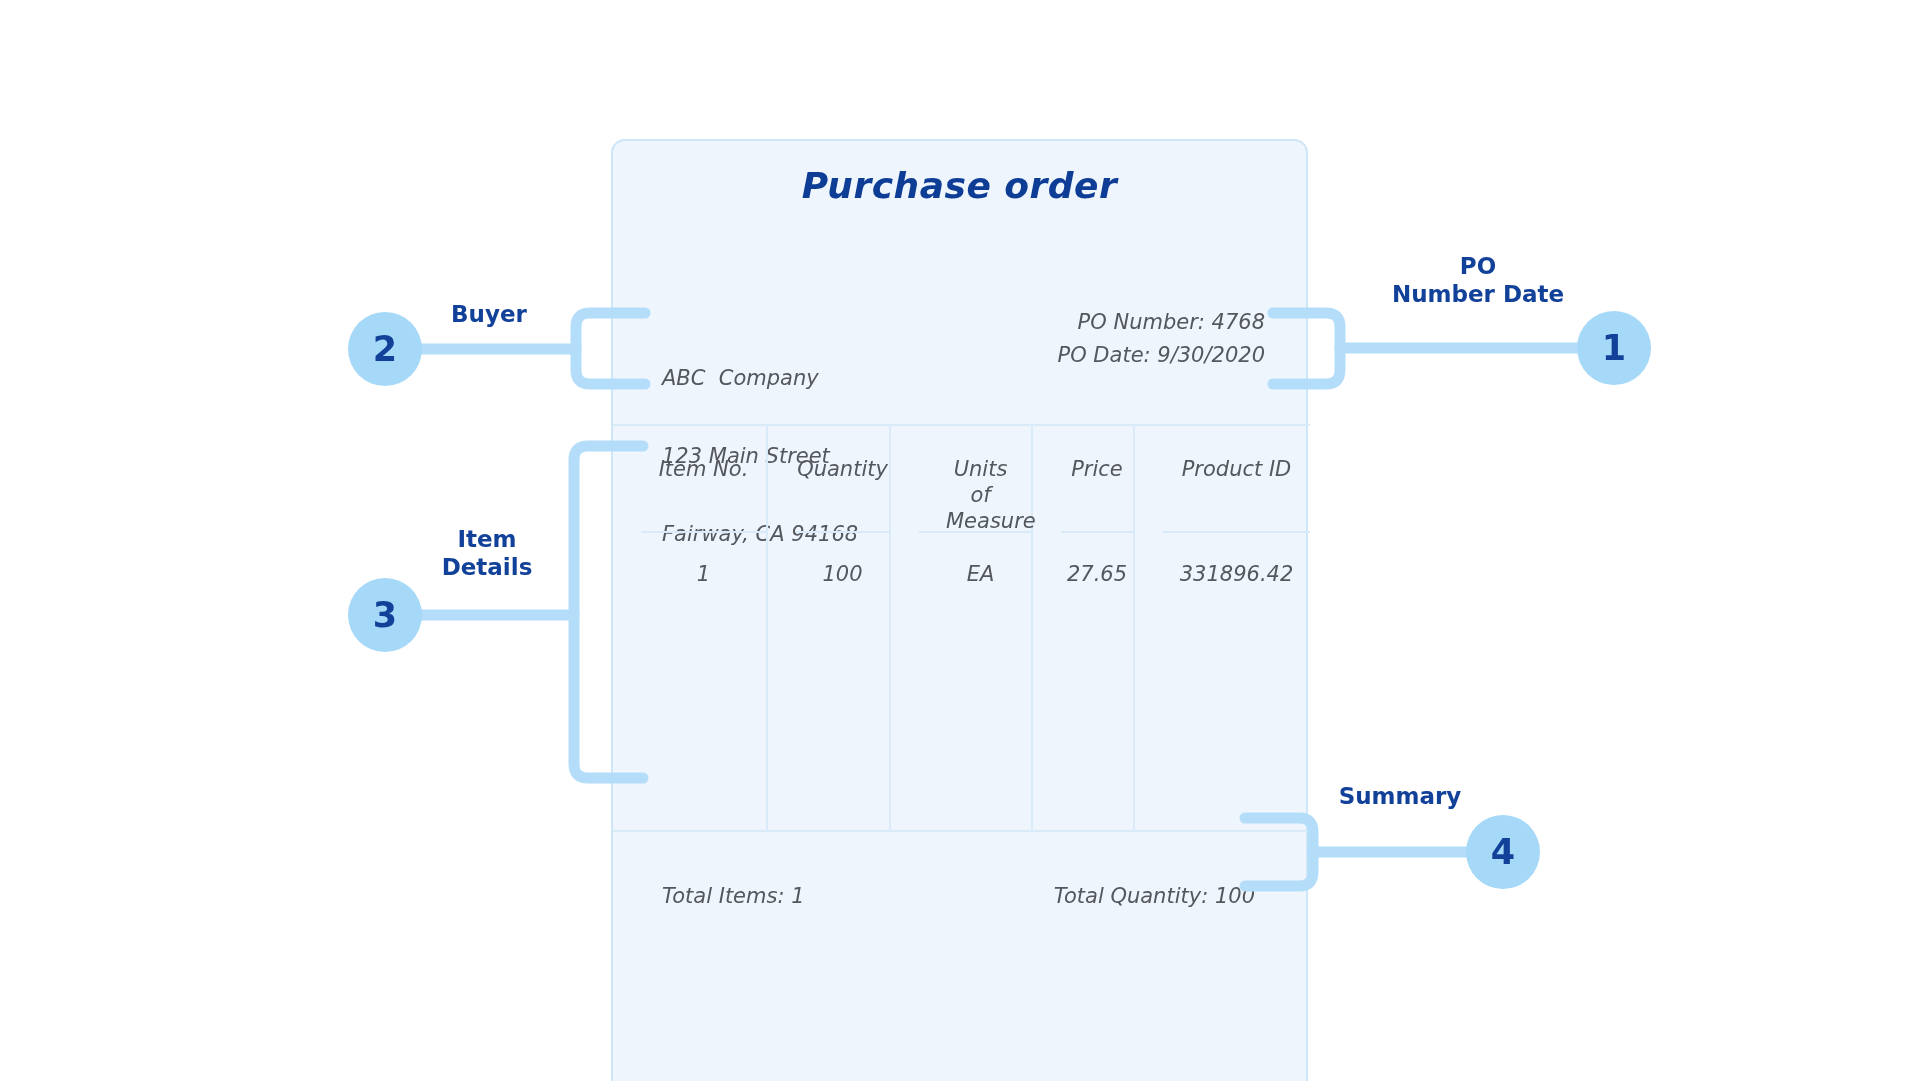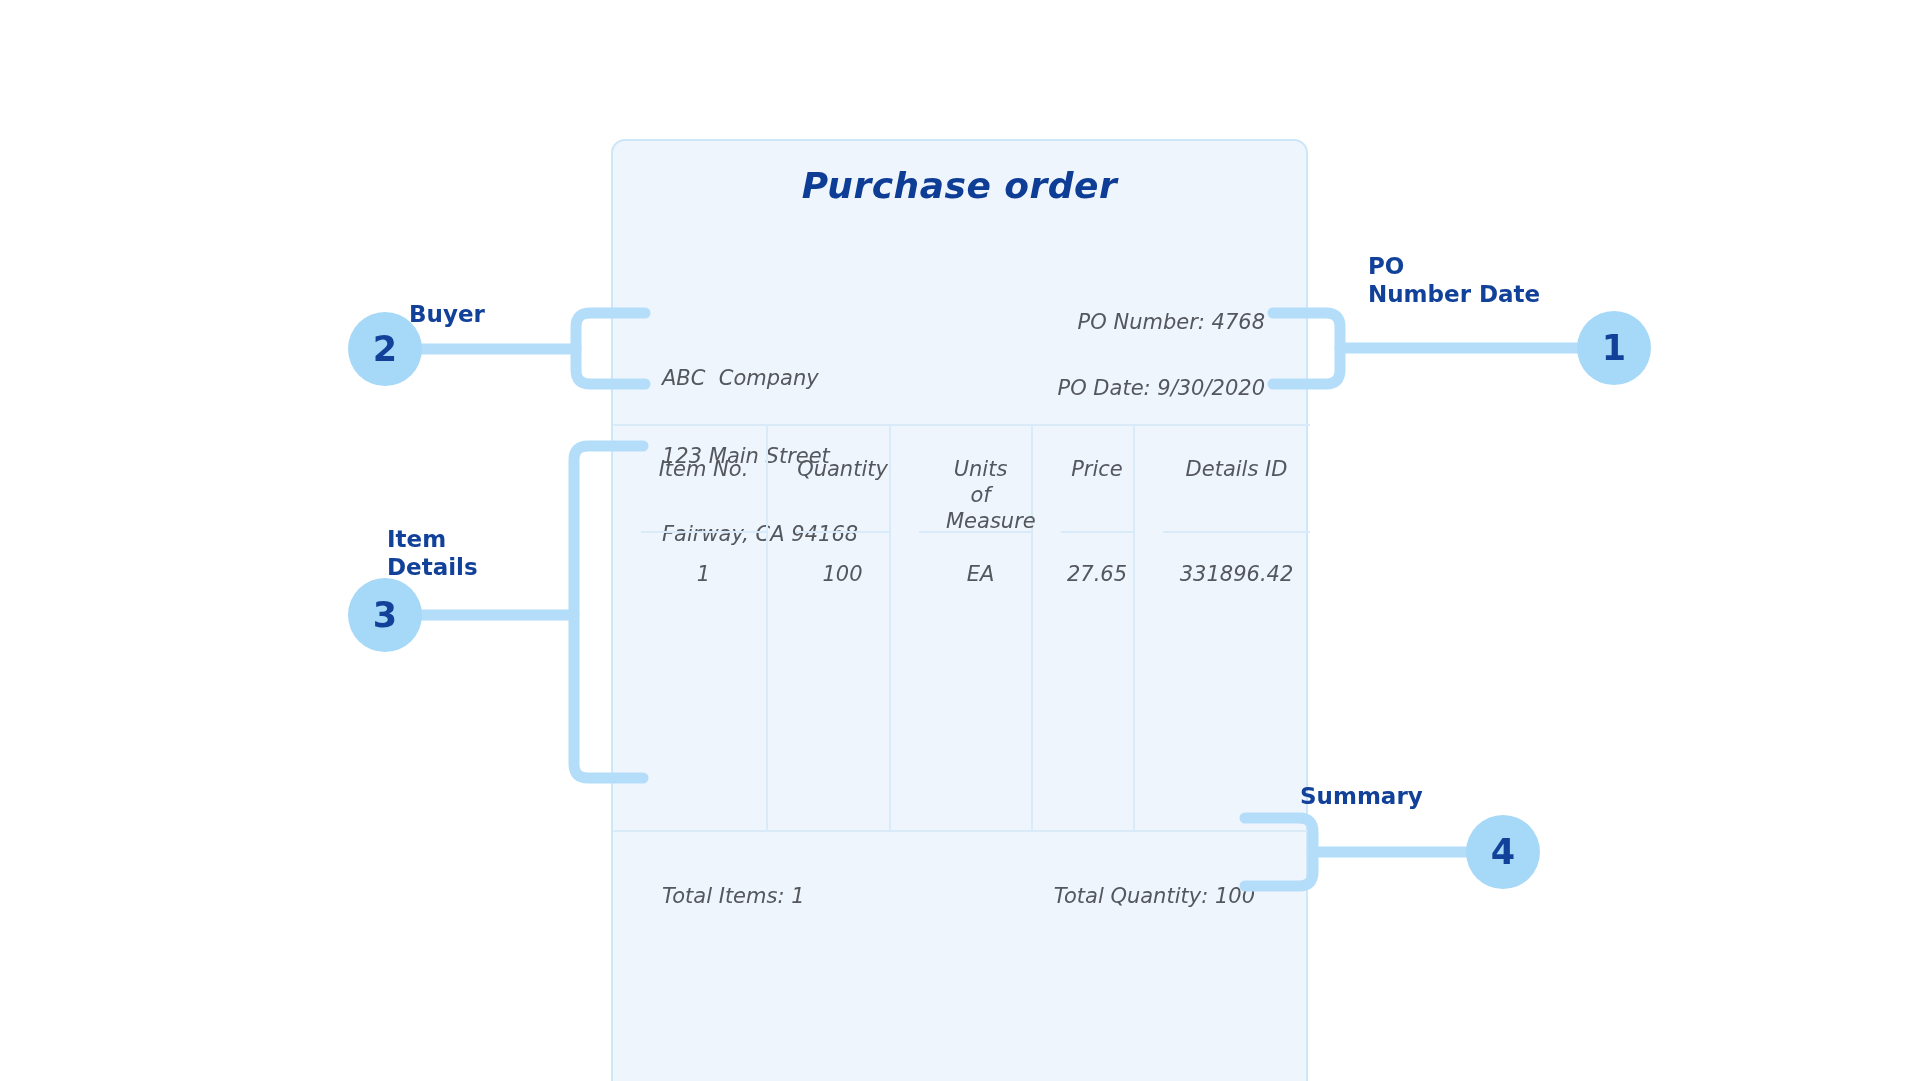--- a/index.html
+++ b/index.html
@@ -37,21 +37,21 @@
     letter-spacing: 0.5px;
   }
   .buyer-block {
     position: absolute; left: 49px; top: 172px;
     line-height: 26px; white-space: pre;
   }
   .po-block {
     position: absolute; right: 41px; top: 168px;
     text-align: right; line-height: 26px;
   }
-  .po-block .po-date-line { margin-top: 40px; }
+  .po-block .po-date-line { margin-top: 7px; }
 
   
   .po-table {
     position: absolute; left: 0; top: 283px; width: 697px; height: 406px;
     display: grid;
     grid-template-columns: 155px 123px 142px 102px 175px;
     grid-template-rows: 107px 299px;
     border-top: 2px solid var(--table-line);
   }
   .cell { padding-top: 30px; text-align: center; line-height: 26px; margin-left: 28px; }
@@ -78,21 +78,21 @@
     background: var(--circle-fill); z-index: 3;
     display: flex; align-items: center; justify-content: center;
     font-size: 35px; font-weight: bold; color: var(--navy);
   }
   .circle-1 { left: 1577px; top: 311px; }
   .circle-2 { left: 348px;  top: 312px; }
   .circle-3 { left: 348px;  top: 578px; }
   .circle-4 { left: 1466px; top: 815px; }
 
   .callout-label {
-    position: absolute; z-index: 3; text-align: left;
+    position: absolute; z-index: 3; text-align: center;
     font-size: 23px; font-weight: bold; color: var(--navy);
     line-height: 28px;
   }
   .label-1 { left: 1368px; top: 252px; width: 220px; }
   .label-2 { left: 409px;  top: 300px; width: 160px; }
   .label-3 { left: 387px;  top: 525px; width: 200px; }
   .label-4 { left: 1300px; top: 782px; width: 200px; }
 </style>
 </head>
 <body>
@@ -112,21 +112,21 @@
       <div class="po-number-line">PO Number: 4768</div>
       <div class="po-date-line">PO Date: 9/30/2020</div>
     </div>
 
     <div class="po-table">
 
       <div class="cell hdr v-div">Item No.</div>
       <div class="cell hdr v-div">Quantity</div>
       <div class="cell hdr v-div left">Units of Measure</div>
       <div class="cell hdr v-div">Price</div>
-      <div class="cell hdr">Details ID</div>
+      <div class="cell hdr">Product ID</div>
 
       <div class="cell body-cell v-div">1</div>
       <div class="cell body-cell v-div">100</div>
       <div class="cell body-cell v-div left">EA</div>
       <div class="cell body-cell v-div">27.65</div>
       <div class="cell body-cell">331896.42</div>
     </div>
 
     <div class="summary-row">
       <div>Total Items: 1</div>

